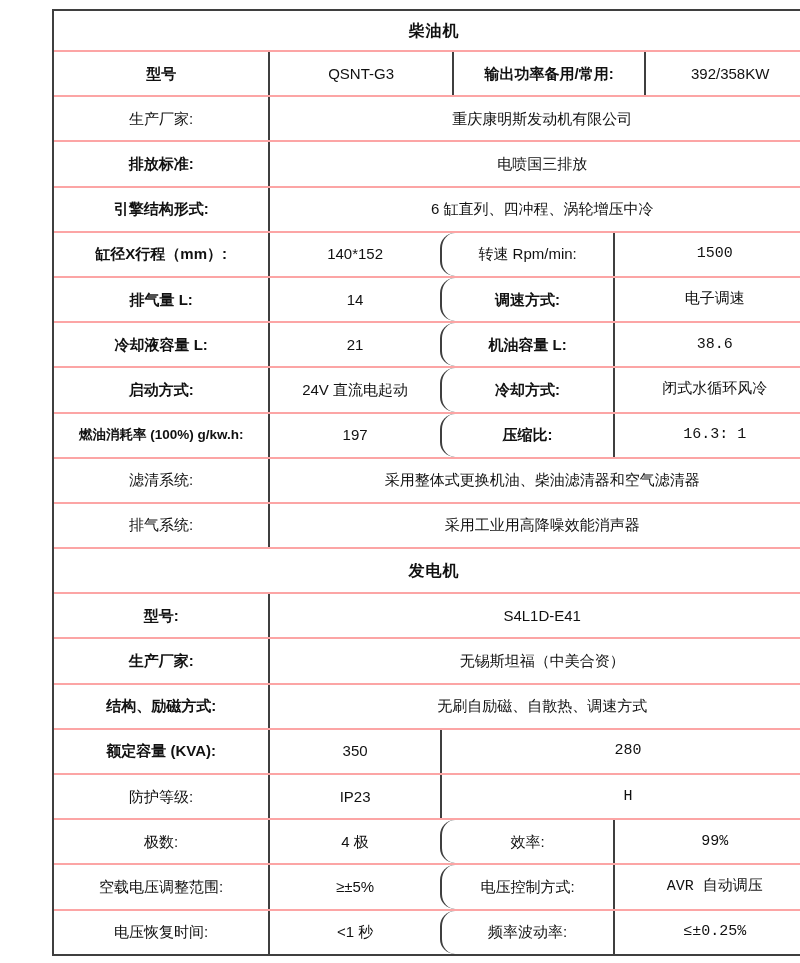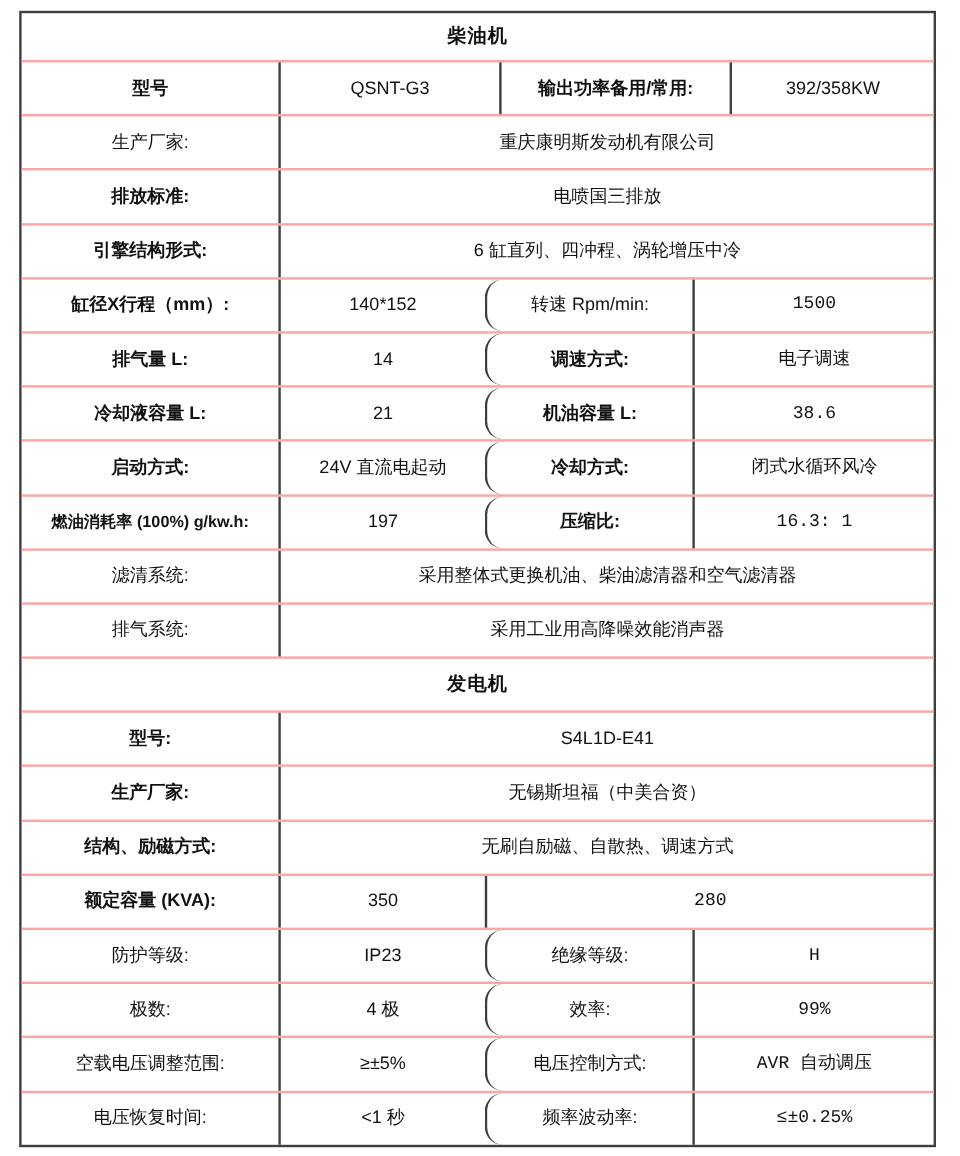--- a/index.html
+++ b/index.html
@@ -2,21 +2,21 @@
 <html><head>
 <meta charset="utf-8">
 <style>
   html,body { margin:0; padding:0; background:#ffffff; }
   body {
     width:800px; height:963px;
     font-family:"Liberation Sans","DejaVu Sans",sans-serif;
     color:#111111;
     -webkit-font-smoothing:antialiased;
   }
-  .sheet { padding:9px 0 0 16px; }
+  .sheet { padding:9px 0 0 16px;margin-left:36px; }
   .tbl {
     width:764px;
     border:2px solid #3f3f3f;
     box-sizing:border-box;
     background:#ffffff;
   }
   .tr {
     display:flex;
     height:45.2px;
     border-top:2px solid #fca5a5;
@@ -148,21 +148,20 @@
 
     <div class="tr">
       <div class="td w1 b">额定容量 (KVA):</div>
       <div class="td w2">350</div>
       <div class="td w4">280</div>
     </div>
 
     <div class="tr">
       <div class="td w1">防护等级:</div>
       <div class="td w2">IP23</div>
-      <div class="td w3">绝缘等级:</div>
       <div class="td w4">H</div>
     </div>
 
     <div class="tr">
       <div class="td w1">极数:</div>
       <div class="td w2">4 极</div>
       <div class="td w3">效率:</div>
       <div class="td w4">99%</div>
     </div>
 

